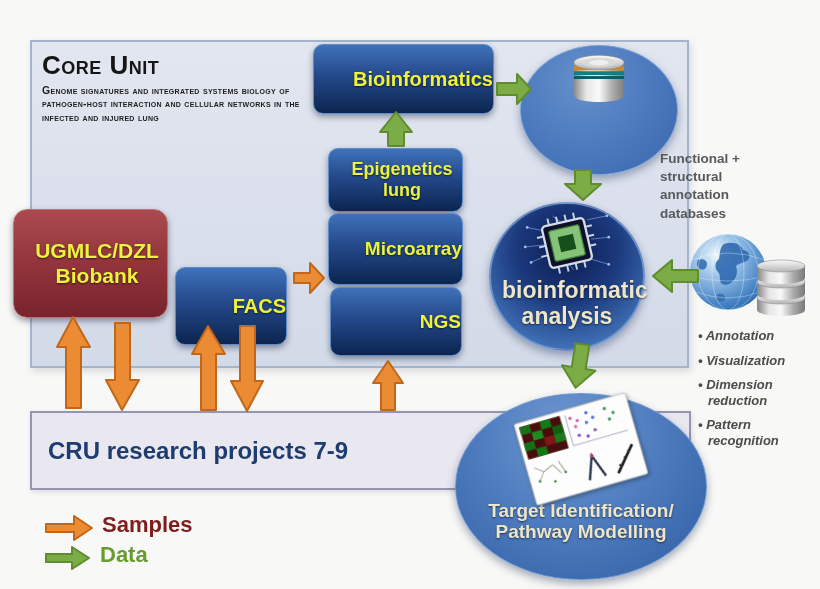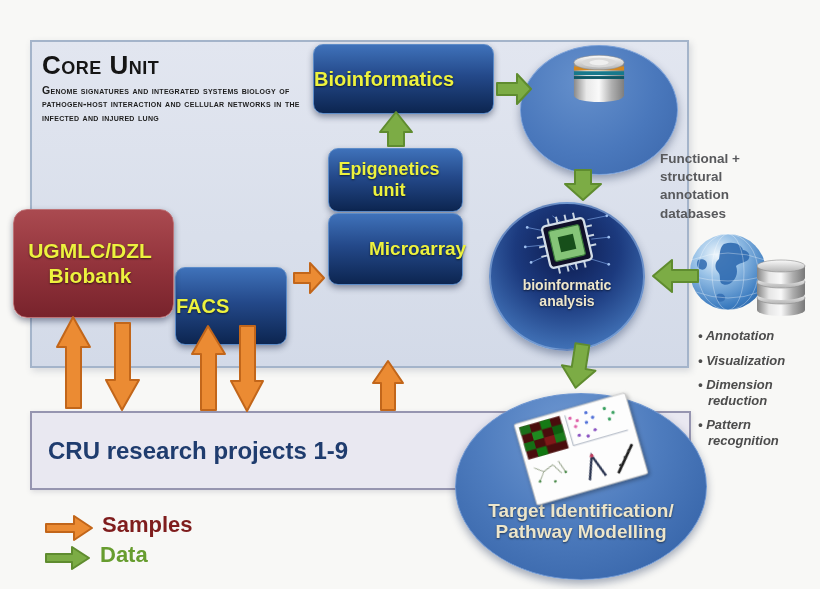--- a/index.html
+++ b/index.html
@@ -12,26 +12,26 @@
          background:linear-gradient(180deg,#e2e6f0 0%,#d9dfeb 60%,#d3dae8 100%);
          border:2px solid #a4b4ca;box-shadow:2px 3px 7px rgba(60,70,100,.18);}
 
   
   .core-title{left:42px;top:50px;width:290px;font-size:26px;font-weight:700;
               font-variant:small-caps;letter-spacing:.5px;color:#151515;}
   .core-sub{left:42px;top:84px;width:276px;font-size:10.5px;font-weight:700;
             font-variant:small-caps;letter-spacing:.3px;line-height:1.28;color:#1c1c1c;}
 
   
-  .node{display:flex;align-items:center;justify-content:flex-start;text-align:center;
+  .node{display:flex;align-items:center;justify-content:flex-end;text-align:center;
         border-radius:10px;box-shadow:0 3px 6px rgba(15,25,55,.42);}
   .node-blue{background:linear-gradient(180deg,#3f72ba 0%,#24498a 45%,#0c2550 100%);
              border:1px solid #5d8cc8;}
   .node-red{background:linear-gradient(180deg,#aa4a50 0%,#93343c 50%,#78232c 100%);
-            border:1px solid #bd7377;border-radius:14px;padding-left:6px;}
+            border:1px solid #bd7377;border-radius:14px;}
   .ylabel{color:#edf23e;font-weight:700;text-shadow:0 1px 2px rgba(0,0,0,.6);line-height:1.15;}
 
   
   .circle{border-radius:50%;display:flex;flex-direction:column;align-items:center;
           box-shadow:0 4px 9px rgba(20,40,80,.38);}
   .c-db{background:radial-gradient(circle at 40% 28%,#6590cc 0%,#4a78bc 55%,#3a66aa 100%);
         border:1px solid #7aa0d8;}
   .c-chip{background:radial-gradient(circle at 50% 32%,#0d1b4e 0%,#1c3a7e 42%,#3f6fb4 78%,#5b88c8 100%);
           border:2px solid rgba(140,175,225,.65);}
   .c-target{background:radial-gradient(circle at 45% 22%,#7099d2 0%,#4e7cbe 45%,#3a68ac 80%,#2f5a98 100%);
@@ -63,35 +63,38 @@
 <body>
 
 <div class="stage">
 
   <div class="abs panel"></div>
 
   <div class="abs core-title">Core Unit</div>
   <div class="abs core-sub">Genome signatures and integrated systems biology of pathogen-host interaction and cellular networks in the infected and injured lung</div>
 
   <div class="abs bar">
-    <div class="bar-label">CRU research projects 1-9</div>
+    <div class="bar-label">CRU research projects 7-9</div>
   </div>
 
   <div class="abs node node-blue" style="left:313px;top:44px;width:179px;height:68px;">
     <span class="ylabel" style="font-size:20px;">Bioinformatics</span>
   </div>
 
   <div class="abs node node-blue" style="left:328px;top:148px;width:133px;height:62px;">
-    <span class="ylabel" style="font-size:18px;width:120px;">Epigenetics unit</span>
+    <span class="ylabel" style="font-size:18px;width:120px;">Epigenetics lung</span>
   </div>
 
   <div class="abs node node-blue" style="left:328px;top:213px;width:133px;height:70px;">
     <span class="ylabel" style="font-size:19px;margin-left:40px;">Microarray</span>
   </div>
 
+  <div class="abs node node-blue" style="left:330px;top:287px;width:130px;height:67px;">
+    <span class="ylabel" style="font-size:19px;">NGS</span>
+  </div>
 
   <div class="abs node node-blue" style="left:175px;top:243px;width:110px;height:76px;margin-top:24px;">
     <span class="ylabel" style="font-size:20px;">FACS</span>
   </div>
 
   <div class="abs node node-red" style="left:13px;top:209px;width:153px;height:107px;">
     <span class="ylabel" style="font-size:21px;width:140px;">UGMLC/DZL Biobank</span>
   </div>
 
   <div class="abs circle c-db" style="left:520px;top:45px;width:156px;height:128px;">
@@ -154,21 +157,21 @@
           <line x1="23" y1="42" x2="16" y2="42"></line>
             <line x1="67" y1="22" x2="74" y2="22"></line>
           <line x1="67" y1="32" x2="74" y2="32"></line>
             <line x1="67" y1="42" x2="74" y2="42"></line>
         </g>
         <rect x="23" y="12" width="44" height="44" rx="4" fill="#10102a" stroke="#d2dde8" stroke-width="2.4"></rect>
         <rect x="29" y="18" width="32" height="32" rx="2" fill="#85c478" stroke="#3a7a3a" stroke-width="1.2"></rect>
         <rect x="37" y="26" width="16" height="16" fill="#174f1a"></rect>
       </g>
     </svg>
-    <div class="cream" style="font-size:14px;width:130px;margin-top:2px;">bioinformatic analysis</div>
+    <div class="cream" style="font-size:23px;width:130px;margin-top:2px;">bioinformatic analysis</div>
   </div>
 
   <div class="abs circle c-target" style="left:455px;top:393px;width:250px;height:185px;">
     <svg width="120" height="86" viewBox="0 0 112 82" style="margin-top:12px;transform:rotate(-16deg);filter:drop-shadow(1px 2px 2px rgba(0,0,0,.35));">
       <rect x="1" y="1" width="110" height="80" rx="2" fill="#fdfdfd" stroke="#c9c9c9"></rect>
       <rect x="5" y="5" width="40" height="32" fill="#4a0d0d"></rect>
       <g>
         <rect x="5" y="5" width="10" height="8" fill="#1a6f1a"></rect>
           <rect x="25" y="5" width="10" height="8" fill="#157a15"></rect>
         <rect x="15" y="13" width="10" height="8" fill="#1f8a1f"></rect>

